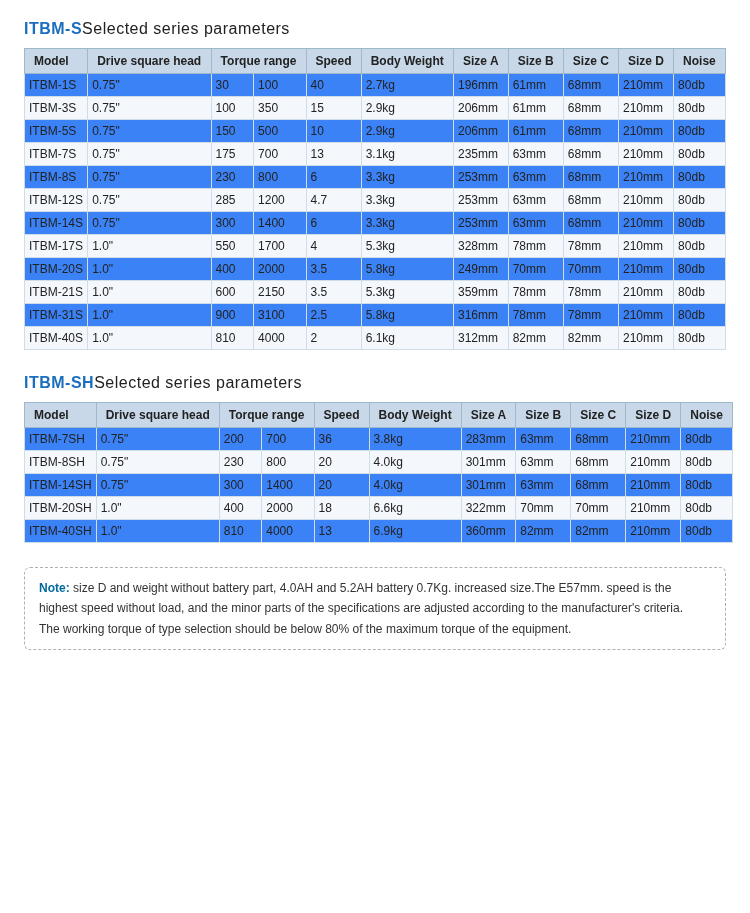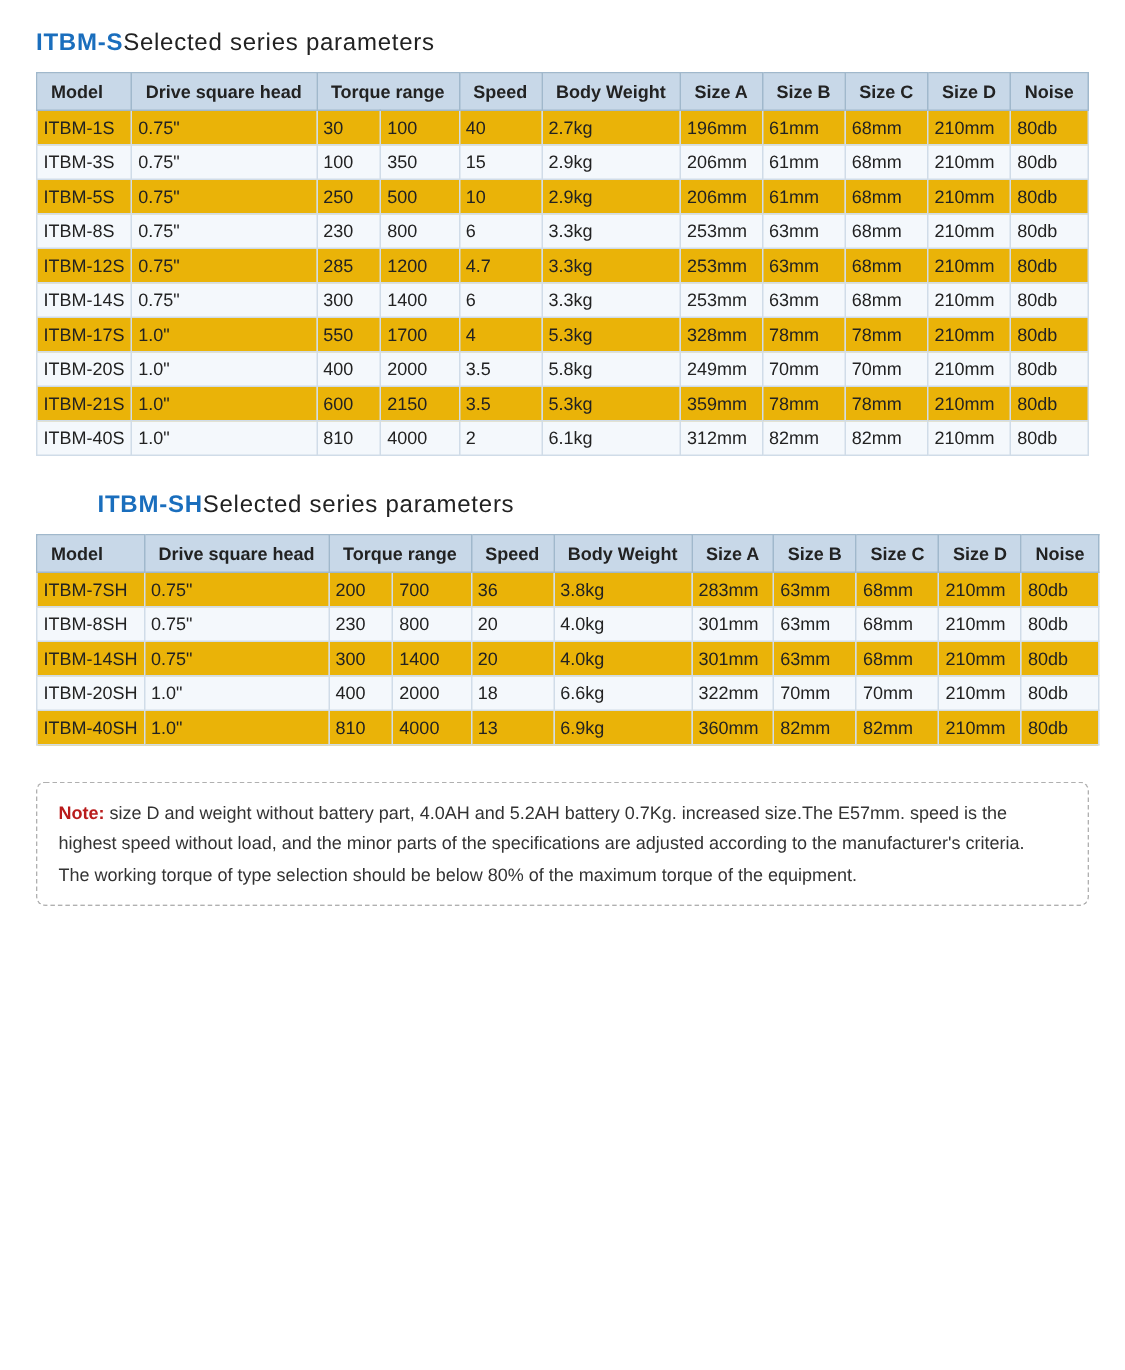--- a/index.html
+++ b/index.html
@@ -33,42 +33,42 @@
     }
     thead th {
       padding: 5px 9px;
       text-align: left;
       font-weight: bold;
       font-size: 12px;
       border: 1px solid #a0b8cc;
       white-space: nowrap;
     }
     tbody tr {
-      background: #eab308;
+      background: #3b82f6;
     }
     tbody tr:nth-child(even) {
       background: #f4f8fc;
     }
     tbody td {
       padding: 4px 4px;
       border: 1px solid #d0dce8;
       font-size: 12px;
       white-space: nowrap;
     }
     .note-box {
       border: 1.5px dashed #b0b0b0;
       border-radius: 6px;
       padding: 10px 14px;
       font-size: 12px;
       color: #333;
       line-height: 1.7;
       margin-top: 4px;
     }
     .note-box .note-label {
-      color: #b91c1c;
+      color: #0369a1;
       font-weight: bold;
     }
     .section-gap {
       margin-top: 20px;
     }
     .page-wrapper {
       position: relative;
     }
   </style>
 </head>
@@ -118,26 +118,39 @@
           <td>2.9kg</td>
           <td>206mm</td>
           <td>61mm</td>
           <td>68mm</td>
           <td>210mm</td>
           <td>80db</td>
         </tr>
         <tr>
           <td>ITBM-5S</td>
           <td>0.75"</td>
-          <td>250</td>
+          <td>150</td>
           <td>500</td>
           <td>10</td>
           <td>2.9kg</td>
           <td>206mm</td>
           <td>61mm</td>
+          <td>68mm</td>
+          <td>210mm</td>
+          <td>80db</td>
+        </tr>
+        <tr>
+          <td>ITBM-7S</td>
+          <td>0.75"</td>
+          <td>175</td>
+          <td>700</td>
+          <td>13</td>
+          <td>3.1kg</td>
+          <td>235mm</td>
+          <td>63mm</td>
           <td>68mm</td>
           <td>210mm</td>
           <td>80db</td>
         </tr>
         <tr>
           <td>ITBM-8S</td>
           <td>0.75"</td>
           <td>230</td>
           <td>800</td>
           <td>6</td>
@@ -207,37 +220,50 @@
           <td>2150</td>
           <td>3.5</td>
           <td>5.3kg</td>
           <td>359mm</td>
           <td>78mm</td>
           <td>78mm</td>
           <td>210mm</td>
           <td>80db</td>
         </tr>
         <tr>
+          <td>ITBM-31S</td>
+          <td>1.0"</td>
+          <td>900</td>
+          <td>3100</td>
+          <td>2.5</td>
+          <td>5.8kg</td>
+          <td>316mm</td>
+          <td>78mm</td>
+          <td>78mm</td>
+          <td>210mm</td>
+          <td>80db</td>
+        </tr>
+        <tr>
           <td>ITBM-40S</td>
           <td>1.0"</td>
           <td>810</td>
           <td>4000</td>
           <td>2</td>
           <td>6.1kg</td>
           <td>312mm</td>
           <td>82mm</td>
           <td>82mm</td>
           <td>210mm</td>
           <td>80db</td>
         </tr>
       </tbody>
   </table>
 
   <div class="section-title section-gap">
-    <span style="color:#1a6ebd;font-weight:bold;margin-left:41px;">ITBM-SH</span><span class="normal">Selected series parameters</span>
+    <span style="color:#1a6ebd;font-weight:bold;">ITBM-SH</span><span class="normal">Selected series parameters</span>
   </div>
 
   <table>
     <thead>
       <tr>
         <th>Model</th>
         <th>Drive square head</th>
         <th colspan="2" style="text-align:center;">Torque range</th>
         <th>Speed</th>
         <th>Body Weight</th>

